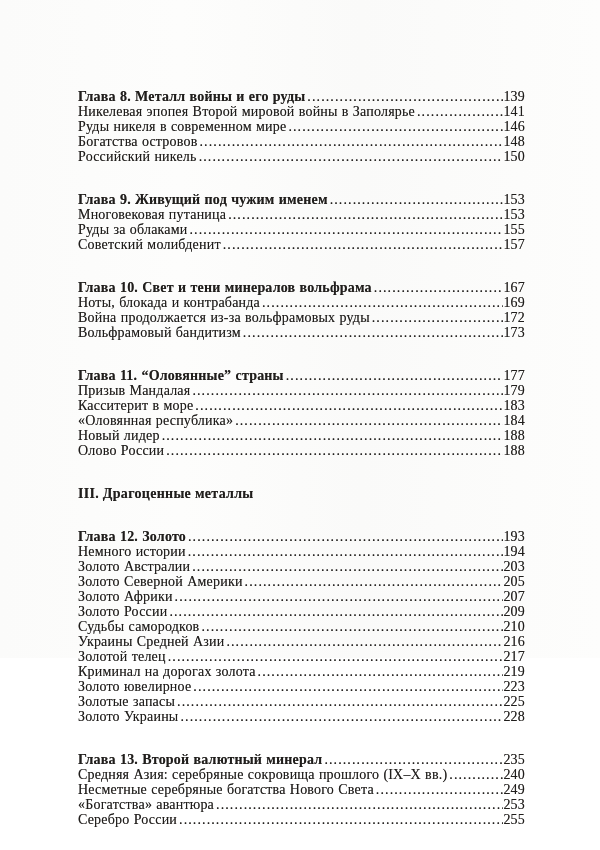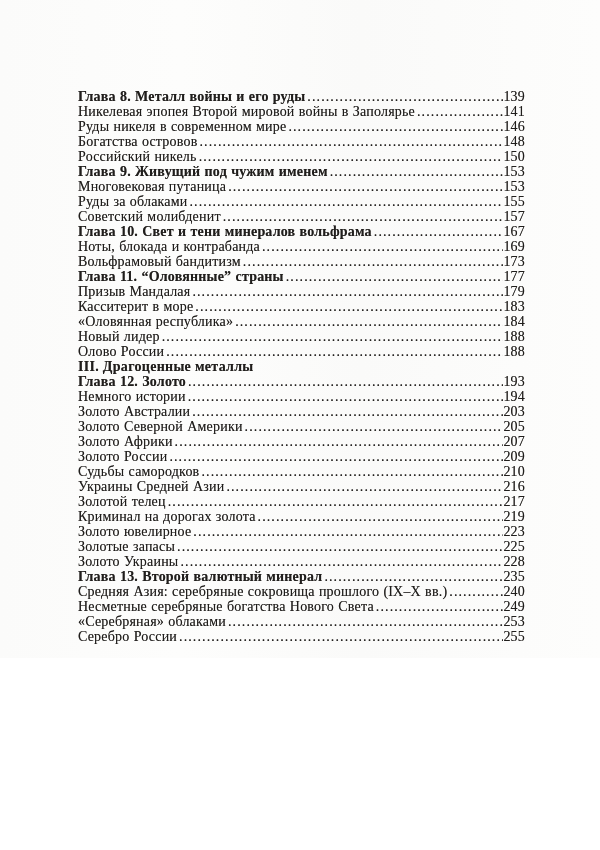--- a/index.html
+++ b/index.html
@@ -17,21 +17,21 @@
     box-sizing: border-box;
     width: 600px;
     height: 658px;
     padding: 89px 75px 6px 78px;
     background: linear-gradient(90deg, #fbfbfa 0%, #fdfdfc 30%, #fafaf9 60%, #fdfdfc 100%);
     color: #201e1c;
     
     text-shadow: 0 0 0.45px rgba(32, 30, 28, 0.55);
   }
   .toc-section + .toc-section {
-    margin-top: 0;
+    margin-top: 28px;
   }
   .part-heading {
     font-size: 14px;
     line-height: 15px;
     font-weight: bold;
     letter-spacing: 0.3px;
   }
   .toc-row {
     display: flex;
     align-items: baseline;
@@ -123,20 +123,25 @@
           <span class="toc-label">Глава 10. Свет и тени минералов вольфрама</span>
           <span class="toc-dots"></span>
           <span class="toc-page">167</span>
         </div>
         <div class="toc-row">
           <span class="toc-label">Ноты, блокада и контрабанда</span>
           <span class="toc-dots"></span>
           <span class="toc-page">169</span>
         </div>
         <div class="toc-row">
+          <span class="toc-label">Война продолжается из-за вольфрамовых руды</span>
+          <span class="toc-dots"></span>
+          <span class="toc-page">172</span>
+        </div>
+        <div class="toc-row">
           <span class="toc-label">Вольфрамовый бандитизм</span>
           <span class="toc-dots"></span>
           <span class="toc-page">173</span>
         </div>
       </div>
       <div class="toc-section">
         <div class="toc-row chapter">
           <span class="toc-label">Глава 11. “Оловянные” страны</span>
           <span class="toc-dots"></span>
           <span class="toc-page">177</span>
@@ -247,21 +252,21 @@
           <span class="toc-label">Средняя Азия: серебряные сокровища прошлого (IX–X вв.)</span>
           <span class="toc-dots"></span>
           <span class="toc-page">240</span>
         </div>
         <div class="toc-row">
           <span class="toc-label">Несметные серебряные богатства Нового Света</span>
           <span class="toc-dots"></span>
           <span class="toc-page">249</span>
         </div>
         <div class="toc-row">
-          <span class="toc-label">«Серебряная» облаками</span>
+          <span class="toc-label">«Богатства» авантюра</span>
           <span class="toc-dots"></span>
           <span class="toc-page">253</span>
         </div>
         <div class="toc-row">
           <span class="toc-label">Серебро России</span>
           <span class="toc-dots"></span>
           <span class="toc-page">255</span>
         </div>
       </div>
     </div>

